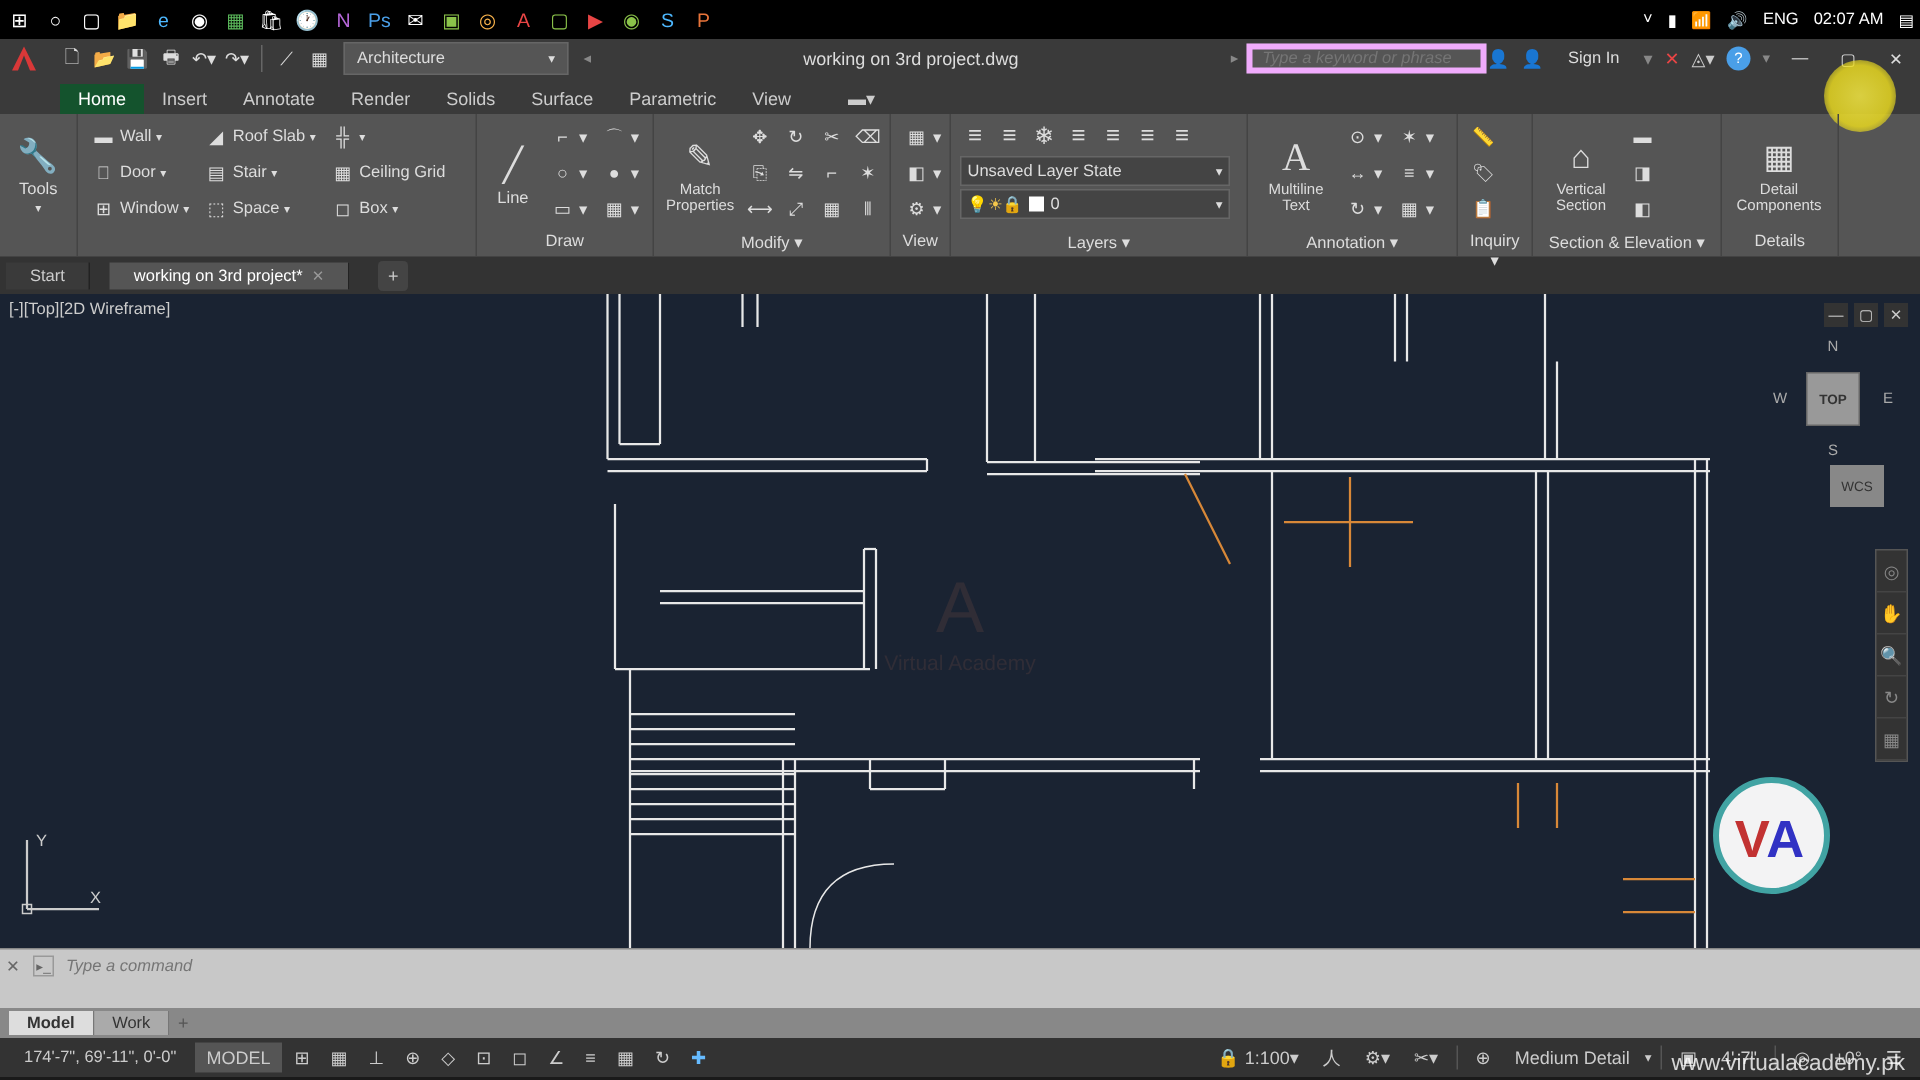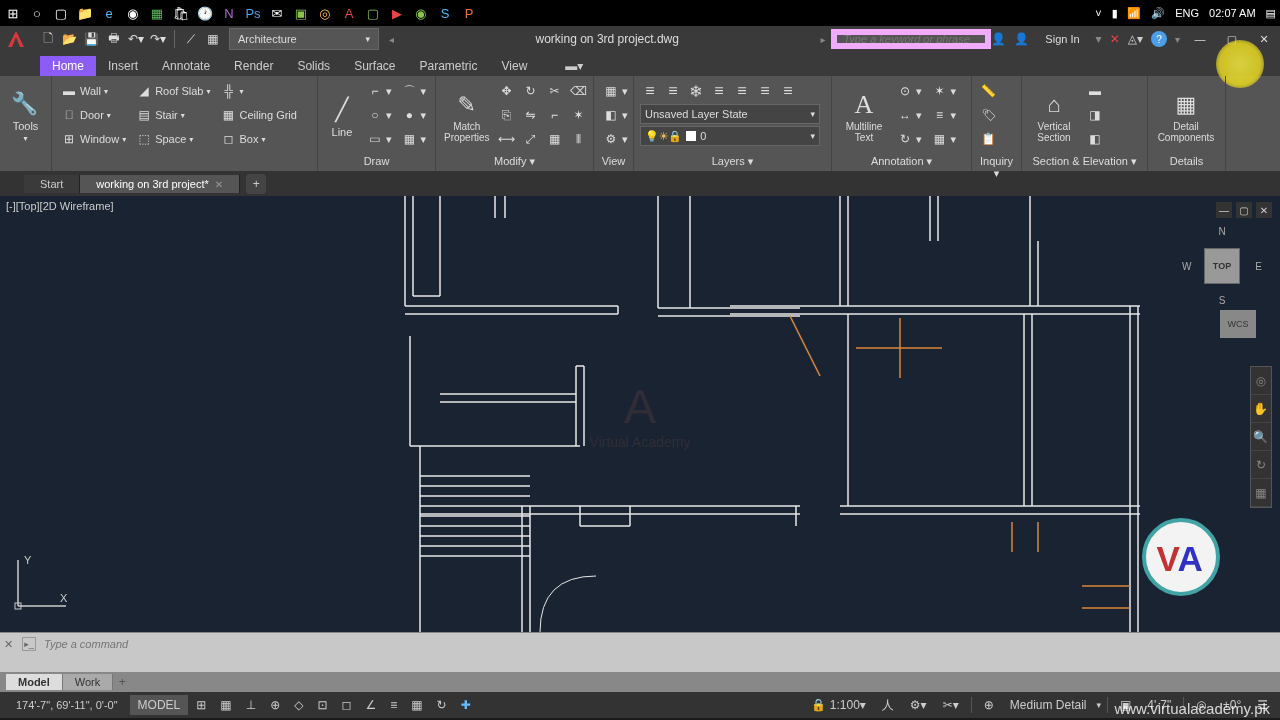--- a/index.html
+++ b/index.html
@@ -8,41 +8,41 @@
 .tb-icon{width:18px;height:18px;display:flex;align-items:center;justify-content:center;font-size:13px;color:#fff;cursor:pointer}
 .tb-right{margin-left:auto;display:flex;align-items:center;gap:10px;color:#fff;font-size:11px}
 .app-titlebar{height:26px;background:#3a3a3a;display:flex;align-items:center;color:#ccc;font-size:12px}
 .app-logo{width:32px;height:26px;display:flex;align-items:center;justify-content:center}
 .app-logo svg{width:20px;height:20px}
 .qat{display:flex;align-items:center;gap:2px;padding:0 6px}
 .qat-btn{width:20px;height:20px;display:flex;align-items:center;justify-content:center;color:#ddd;font-size:12px;cursor:pointer}
 .ws-dd{height:22px;background:#555;border:1px solid #666;color:#ddd;padding:2px 8px;font-size:11px;display:flex;align-items:center;min-width:150px;cursor:pointer}
 .ws-dd::after{content:"▾";margin-left:auto;font-size:9px}
 .title-center{flex:1;text-align:center;color:#ddd;font-size:12px}
-.search-box{width:160px;height:20px;background:#555;border:6px solid #f0abfc;color:#999;padding:2px 6px;font-size:11px;font-style:italic}
+.search-box{width:160px;height:20px;background:#555;border:4px solid #f0abfc;color:#999;padding:2px 6px;font-size:11px;font-style:italic}
 .title-right{display:flex;align-items:center;gap:8px;padding-right:4px}
 .signin{color:#ddd;font-size:11px;padding:0 8px;cursor:pointer}
 .win-btn{width:24px;height:20px;display:flex;align-items:center;justify-content:center;color:#ddd;font-size:11px;cursor:pointer}
 .ribbon-tabs{height:24px;background:#3a3a3a;display:flex;align-items:flex-end;padding-left:40px;gap:0}
 .rtab{padding:3px 12px;font-size:12px;color:#ccc;cursor:pointer}
-.rtab.active{background:#8b5cf6;color:#fff}
+.rtab.active{background:#14532d;color:#fff}
 .ribbon{height:96px;background:#555;display:flex;border-bottom:1px solid #333}
 .panel{border-right:1px solid #444;padding:4px 6px 2px;display:flex;flex-direction:column;position:relative}
 .panel-content{flex:1;display:flex;gap:4px}
 .panel-label{text-align:center;font-size:11px;color:#ddd;padding-top:2px;height:16px}
 .big-btn{width:44px;display:flex;flex-direction:column;align-items:center;justify-content:center;gap:2px;color:#ddd;font-size:11px;cursor:pointer;padding:2px}
 .big-btn .ico{width:28px;height:28px;display:flex;align-items:center;justify-content:center;font-size:22px}
 .sm-row{display:flex;align-items:center;gap:3px;height:22px;padding:0 3px;color:#ddd;font-size:11px;cursor:pointer}
 .sm-row .ico{width:16px;height:16px;display:flex;align-items:center;justify-content:center;font-size:12px}
 .sm-col{display:flex;flex-direction:column;gap:2px}
 .sm-grid{display:grid;grid-template-columns:repeat(4,22px);grid-auto-rows:22px;gap:2px}
 .sm-grid .cell{display:flex;align-items:center;justify-content:center;color:#ddd;font-size:12px;cursor:pointer}
 .layer-dd{width:180px;height:20px;background:#444;border:1px solid #666;color:#ddd;font-size:11px;padding:0 4px;display:flex;align-items:center;cursor:pointer}
 .layer-dd::after{content:"▾";margin-left:auto;font-size:9px}
-.doc-tabs{height:24px;background:#333;display:flex;align-items:center;padding-left:24px;gap:0}
+.doc-tabs{height:24px;background:#333;display:flex;align-items:center;padding-left:4px;gap:13px}
 .dtab{padding:3px 16px;font-size:11px;color:#ccc;background:#3a3a3a;border-right:1px solid #222;cursor:pointer;display:flex;align-items:center;gap:6px}
 .dtab.active{background:#555;color:#fff}
 .dtab .close{font-size:10px;color:#999}
 .dtab-add{width:20px;height:20px;display:flex;align-items:center;justify-content:center;color:#ccc;margin-left:6px;cursor:pointer;background:#444;border-radius:3px;font-size:12px}
 .canvas{position:relative;height:436px;background:#1a2332;overflow:hidden}
 .vp-label{position:absolute;top:4px;left:6px;color:#ccc;font-size:11px}
 .vp-controls{position:absolute;top:6px;right:8px;display:flex;gap:4px}
 .vp-controls div{width:16px;height:16px;background:#333;color:#ccc;font-size:10px;display:flex;align-items:center;justify-content:center;cursor:pointer}
 .viewcube{position:absolute;top:30px;right:18px;width:80px;height:80px;display:flex;align-items:center;justify-content:center}
 .viewcube .cube{width:36px;height:36px;background:#999;display:flex;align-items:center;justify-content:center;font-size:9px;color:#333;font-weight:bold;border:1px solid #666}

